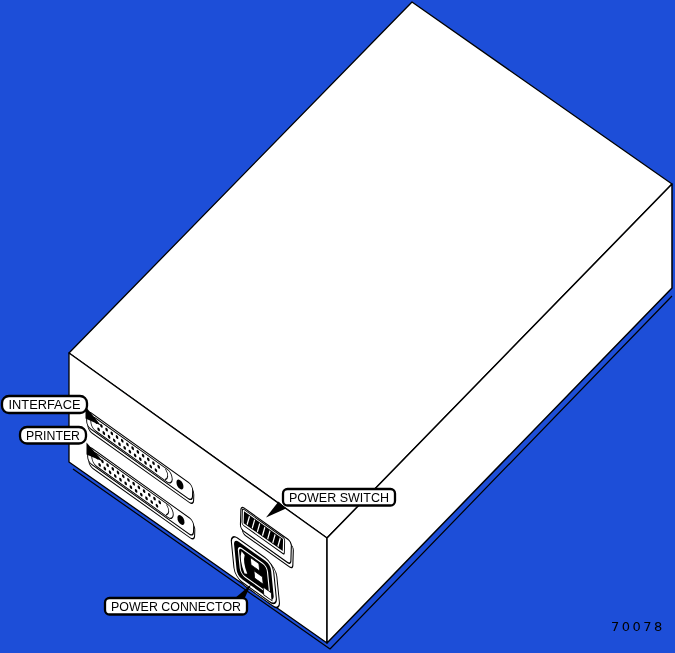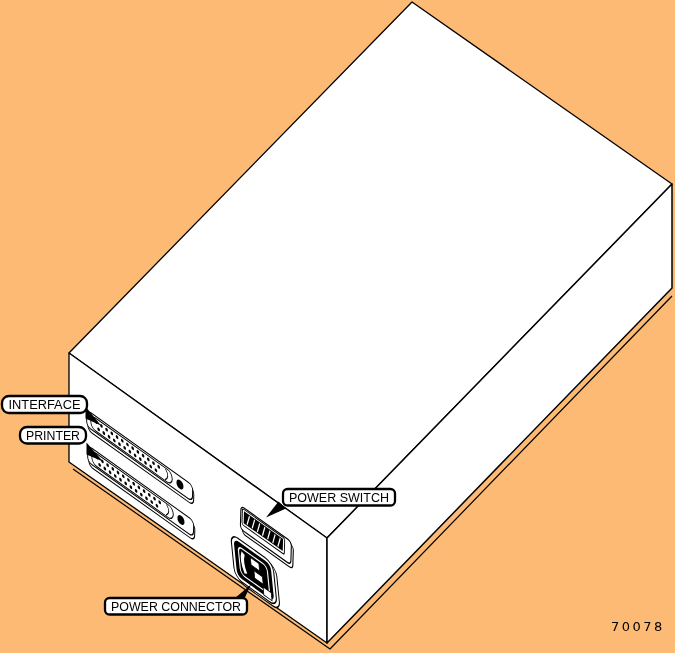--- a/index.html
+++ b/index.html
@@ -1,17 +1,17 @@
 <!DOCTYPE html>
 <html><head>
 <meta charset="utf-8">
 <style>
   html,body{margin:0;padding:0;background:#ffffff;}
   body{width:675px;height:653px;overflow:hidden;font-family:"Liberation Sans",sans-serif;}
-  .stage{position:relative;width:675px;height:653px;background:#fdba74;}
+  .stage{position:relative;width:675px;height:653px;background:#1d4ed8;}
   svg{display:block;}
   .callout-text{font-family:"Liberation Sans",sans-serif;font-size:12.5px;fill:#000;}
   .fig-text{font-family:"DejaVu Sans",sans-serif;font-size:13px;fill:#000;letter-spacing:2.5px;}
 </style>
 </head>
 <body>
 
 <div class="stage">
 <svg width="675" height="653" viewBox="0 0 675 653">
 

